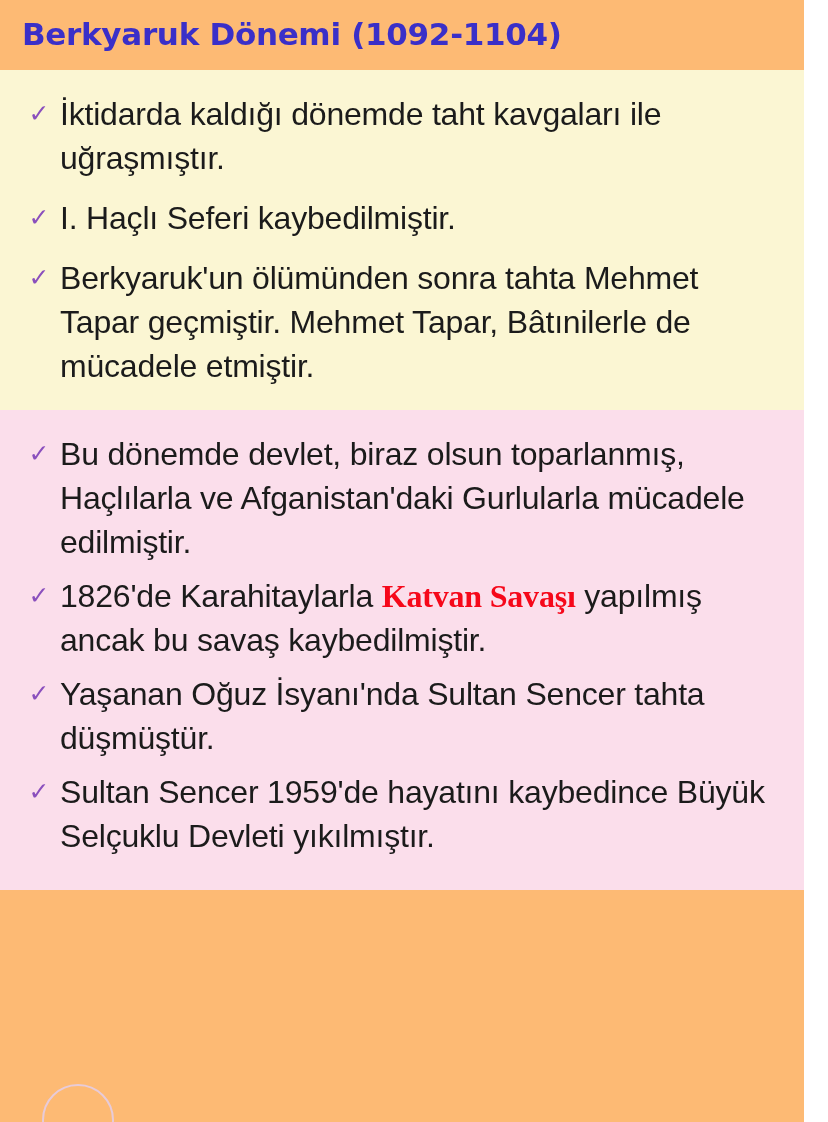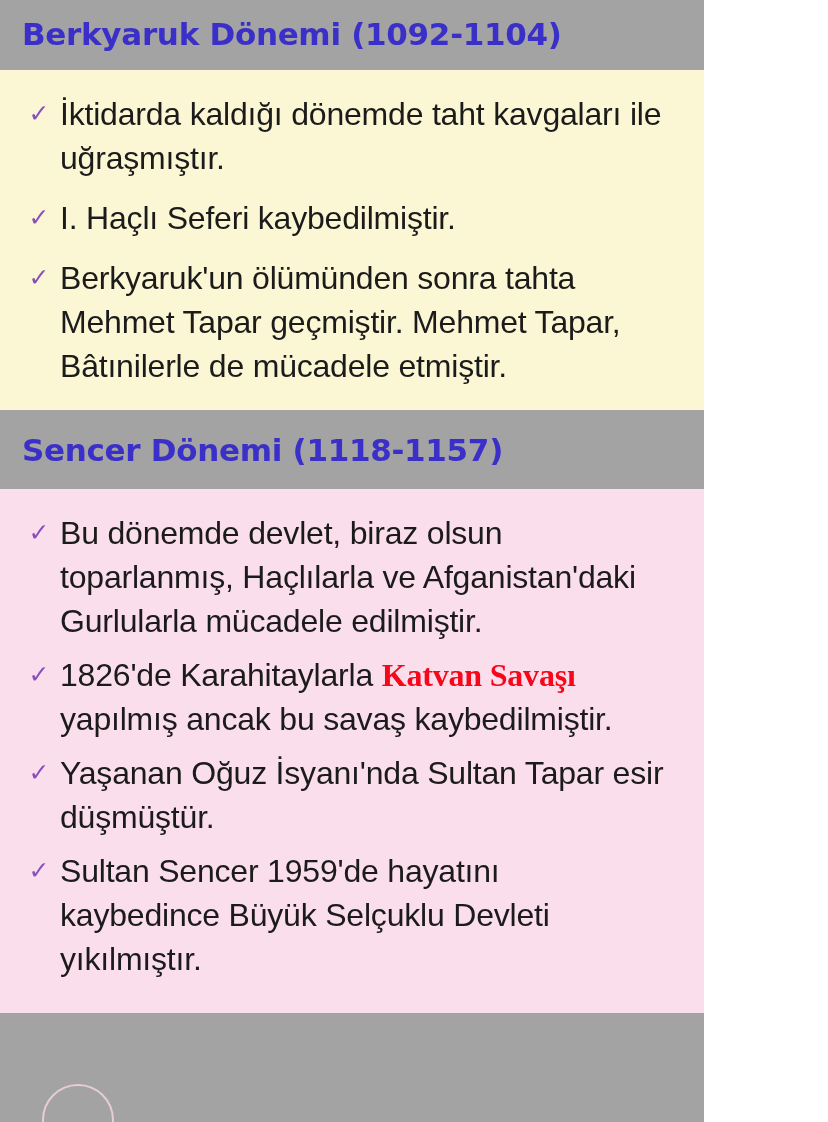--- a/index.html
+++ b/index.html
@@ -8,24 +8,24 @@
     background: #ffffff;
   }
   body {
     width: 828px;
     min-height: 1122px;
     font-family: "Liberation Sans", sans-serif;
     -webkit-font-smoothing: antialiased;
   }
   .page {
     position: relative;
-    width: 704px;
+    width: 804px;
     min-height: 1122px;
     overflow: hidden;
-    background: #a3a3a3;
+    background: #fdba74;
   }
   .section-heading {
     color: #3a2fc8;
     font-family: "DejaVu Sans", sans-serif;
     font-weight: 700;
     font-size: 31px;
     letter-spacing: -0.3px;
     padding: 0 0 0 22px;
     margin: 0;
     line-height: 1.2;
@@ -116,35 +116,34 @@
         <span class="check">✓</span>
         <span class="bullet-text">I. Haçlı Seferi kaybedilmiştir.</span>
       </li>
       <li>
         <span class="check">✓</span>
         <span class="bullet-text">Berkyaruk'un ölümünden sonra tahta Mehmet Tapar geçmiştir. Mehmet Tapar, Bâtınilerle de mücadele etmiştir.</span>
       </li>
     </ul>
   </div>
 
-  <h2 class="section-heading heading-mid">Sencer Dönemi (1118-1157)</h2>
 
   <div class="card card-pink">
     <ul class="bullets">
       <li>
         <span class="check">✓</span>
         <span class="bullet-text">Bu dönemde devlet, biraz olsun toparlanmış, Haçlılarla ve Afganistan'daki Gurlularla mücadele edilmiştir.</span>
       </li>
       <li>
         <span class="check">✓</span>
         <span class="bullet-text"><span>1826'de Karahitaylarla </span><span class="hl-red">Katvan Savaşı</span><span> yapılmış ancak bu savaş kaybedilmiştir.</span></span>
       </li>
       <li>
         <span class="check">✓</span>
-        <span class="bullet-text">Yaşanan Oğuz İsyanı'nda Sultan Tapar esir düşmüştür.</span>
+        <span class="bullet-text">Yaşanan Oğuz İsyanı'nda Sultan Sencer tahta düşmüştür.</span>
       </li>
       <li>
         <span class="check">✓</span>
         <span class="bullet-text">Sultan Sencer 1959'de hayatını kaybedince Büyük Selçuklu Devleti yıkılmıştır.</span>
       </li>
     </ul>
   </div>
 
   <div class="corner-arc"></div>
 </div>

